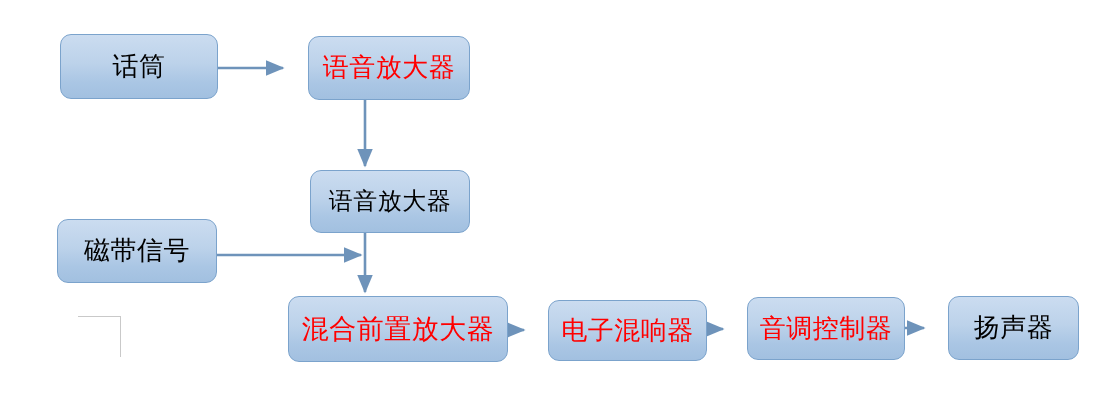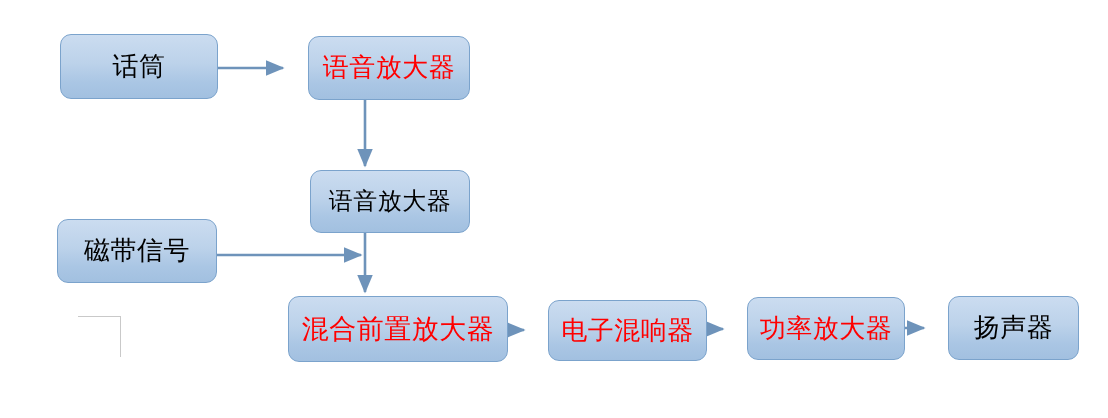--- a/index.html
+++ b/index.html
@@ -105,20 +105,20 @@
       <div class="node black" style="left: 37px; top: 219px; width: 160px; height: 64px; text-align: center;">
         <span class="label" style="font-size: 26px;">磁带信号</span>
       </div>
       <div class="node red" style="left: 268px; top: 296px; width: 220px; height: 66px; font-family: Liberation Serif, serif;">
         <span class="label" style="font-size: 27px;">混合前置放大器</span>
       </div>
       <div class="node red" style="left: 528px; top: 300px; width: 159px; height: 61px;">
         <span class="label" style="font-size: 26px;">电子混响器</span>
       </div>
       <div class="node red" style="left: 727px; top: 297px; width: 158px; height: 63px;">
-        <span class="label" style="font-size: 26px;">功率放大器</span>
+        <span class="label" style="font-size: 26px;">音调控制器</span>
       </div>
       <div class="node black" style="left: 928px; top: 296px; width: 131px; height: 64px;">
         <span class="label" style="font-size: 26px;">扬声器</span>
       </div>
     </div>
 
 </div>
 
 </body></html>

